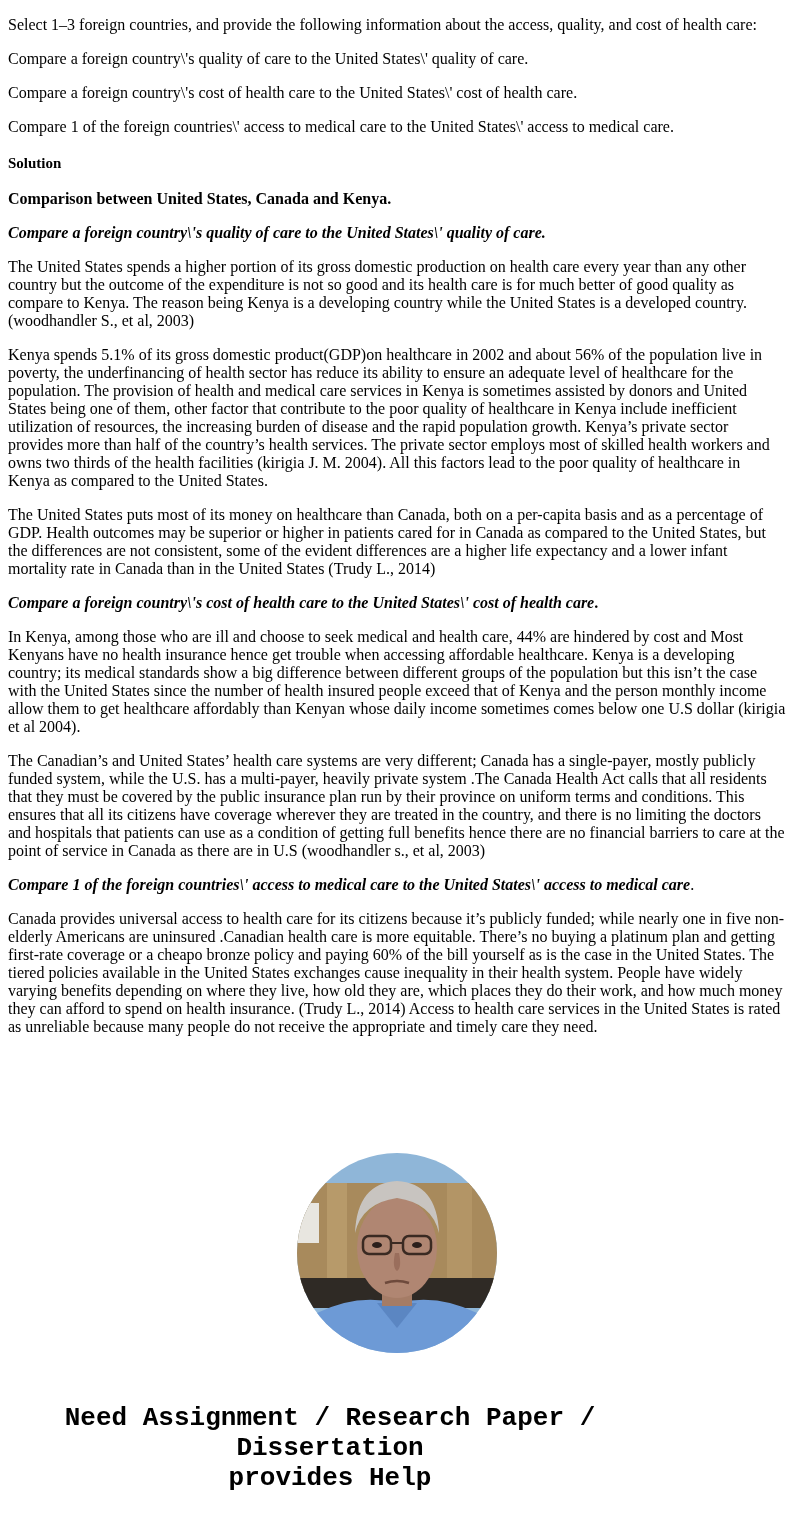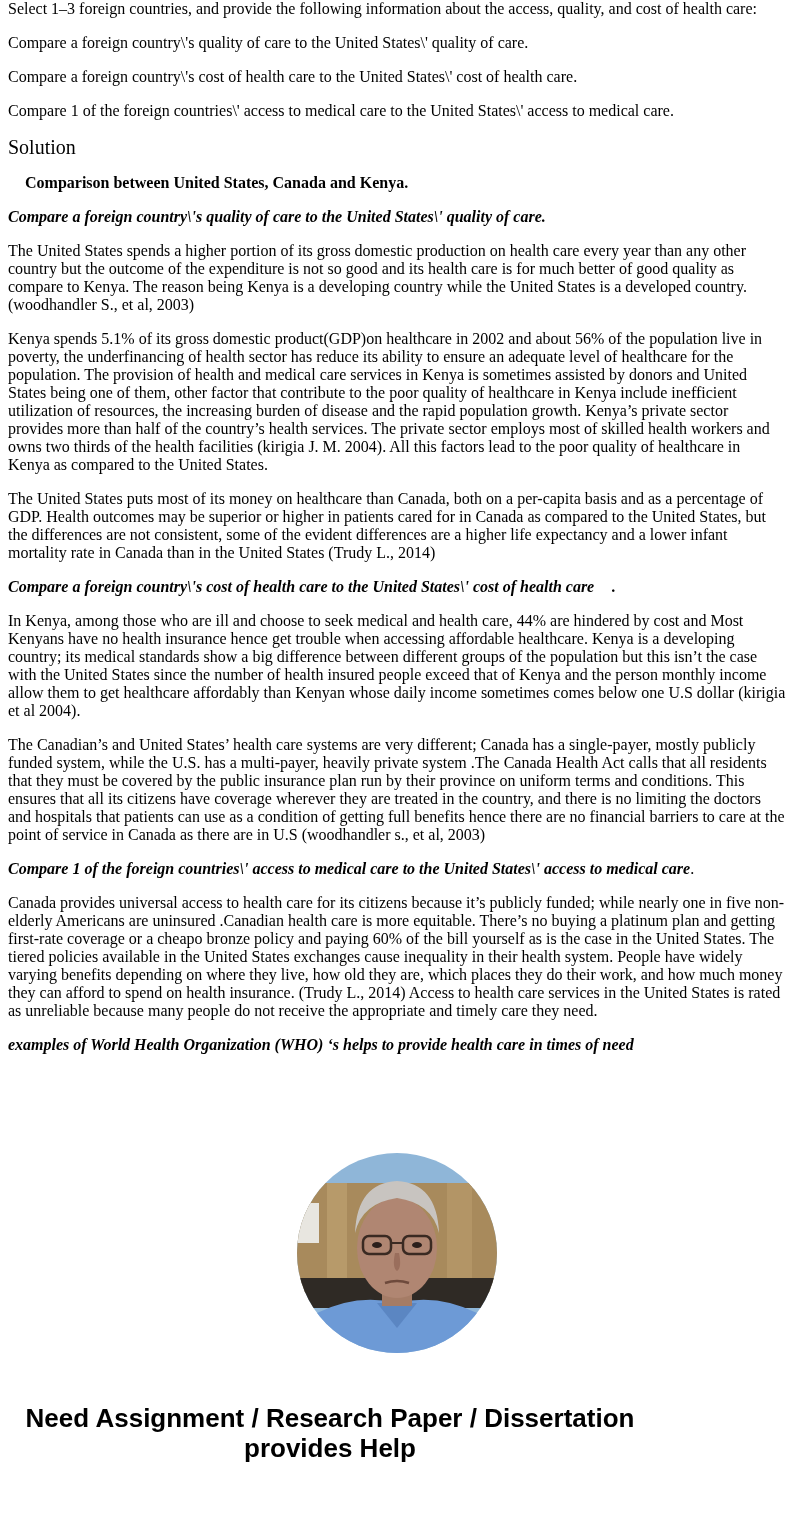--- a/index.html
+++ b/index.html
@@ -22,49 +22,49 @@
       height: 1122px;
       overflow: hidden;
       font-family: "Liberation Serif", serif;
       font-size: 16px;
       line-height: 18px;
     }
     .doc p {
       margin: 8px 0 16px 0;
     }
     .doc p.first {
-      margin-top: 0;
+      margin-top: 16px;
     }
     .doc h3 {
-      font-size: 20px;
-      font-weight: normal;
+      font-size: 15px;
+      font-weight: bold;
       margin: 0 0 16px 0;
       line-height: 22px;
     }
-    .doc .bold { font-weight: bold; margin-left: 17px; }
+    .doc .bold { font-weight: bold; }
     .doc .bi { font-weight: bold; font-style: italic; }
 
     .avatar-wrap {
       position: absolute;
       left: 297px;
       top: 1153px;
       width: 200px;
       height: 200px;
       border-radius: 50%;
       overflow: hidden;
     }
     .avatar-wrap svg { display: block; }
 
     .promo {
       position: absolute;
       left: 0;
       top: 1403px;
       width: 660px;
       text-align: center;
-      font-family: Liberation Sans, sans-serif;
+      font-family: Liberation Mono, monospace;
       font-weight: bold;
       font-size: 26px;
       line-height: 30px;
       color: #000;
     }
   </style>
 </head>
 <body>
 
 <div class="doc">
@@ -82,21 +82,20 @@
   <p>Kenya spends 5.1% of its gross domestic product(GDP)on healthcare in 2002 and about 56% of the population live in poverty, the underfinancing of health sector has reduce its ability to ensure an adequate level of healthcare for the population. The provision of health and medical care services in Kenya is sometimes assisted by donors and United States being one of them, other factor that contribute to the poor quality of healthcare in Kenya include inefficient utilization of resources, the increasing burden of disease and the rapid population growth. Kenya’s private sector provides more than half of the country’s health services. The private sector employs most of skilled health workers and owns two thirds of the health facilities (kirigia J. M. 2004). All this factors lead to the poor quality of healthcare in Kenya as compared to the United States.</p>
   <p>The United States puts most of its money on healthcare than Canada, both on a per-capita basis and as a percentage of GDP. Health outcomes may be superior or higher in patients cared for in Canada as compared to the United States, but the differences are not consistent, some of the evident differences are a higher life expectancy and a lower infant mortality rate in Canada than in the United States (Trudy L., 2014)</p>
 
   <p><span class="bi">Compare a foreign country\'s cost of health care to the United States\' cost of health care</span><span class="bold">.</span></p>
   <p>In Kenya, among those who are ill and choose to seek medical and health care, 44% are hindered by cost and Most Kenyans have no health insurance hence get trouble when accessing affordable healthcare. Kenya is a developing country; its medical standards show a big difference between different groups of the population but this isn’t the case with the United States since the number of health insured people exceed that of Kenya and the person monthly income allow them to get healthcare affordably than Kenyan whose daily income sometimes comes below one U.S dollar (kirigia et al 2004).</p>
   <p>The Canadian’s and United States’ health care systems are very different; Canada has a single-payer, mostly publicly funded system, while the U.S. has a multi-payer, heavily private system .The Canada Health Act calls that all residents that they must be covered by the public insurance plan run by their province on uniform terms and conditions. This ensures that all its citizens have coverage wherever they are treated in the country, and there is no limiting the doctors and hospitals that patients can use as a condition of getting full benefits hence there are no financial barriers to care at the point of service in Canada as there are in U.S (woodhandler s., et al, 2003)</p>
 
   <p><span class="bi">Compare 1 of the foreign countries\' access to medical care to the United States\' access to medical care</span><span>.</span></p>
   <p>Canada provides universal access to health care for its citizens because it’s publicly funded; while nearly one in five non-elderly Americans are uninsured .Canadian health care is more equitable. There’s no buying a platinum plan and getting first-rate coverage or a cheapo bronze policy and paying 60% of the bill yourself as is the case in the United States. The tiered policies available in the United States exchanges cause inequality in their health system. People have widely varying benefits depending on where they live, how old they are, which places they do their work, and how much money they can afford to spend on health insurance. (Trudy L., 2014) Access to health care services in the United States is rated as unreliable because many people do not receive the appropriate and timely care they need.</p>
 
-  <p><span class="bi">examples of World Health Organization (WHO) ‘s helps to provide health care in times of need</span></p>
 </div>
 
 <div class="avatar-wrap">
   <svg width="200" height="200" viewBox="0 0 200 200">
 
     <rect x="0" y="0" width="200" height="200" fill="#8fb6d8"></rect>
 
     <rect x="0" y="30" width="200" height="110" fill="#a88a5c"></rect>
     <rect x="30" y="30" width="20" height="110" fill="#b79a6a"></rect>
     <rect x="150" y="30" width="25" height="110" fill="#b39566"></rect>

